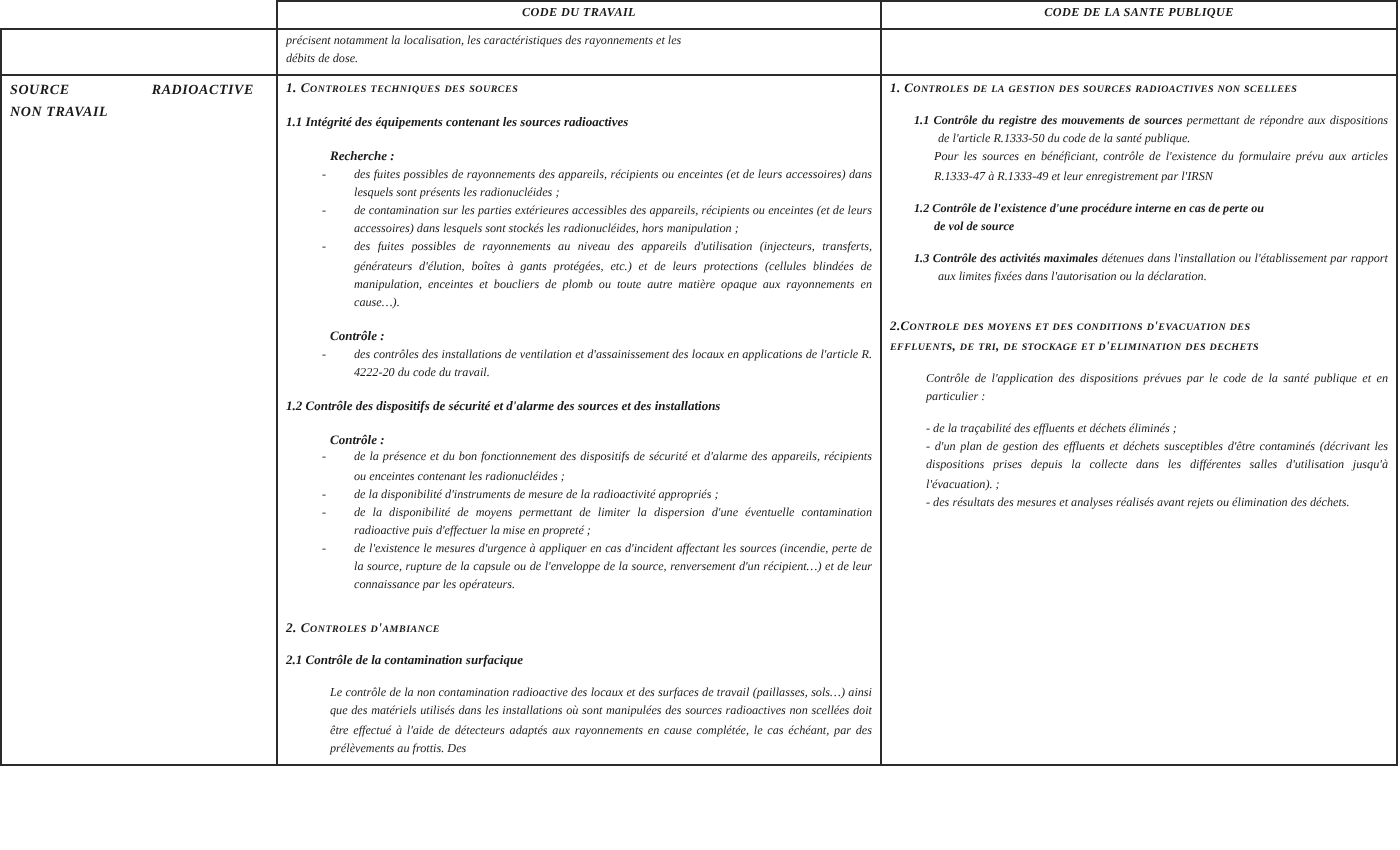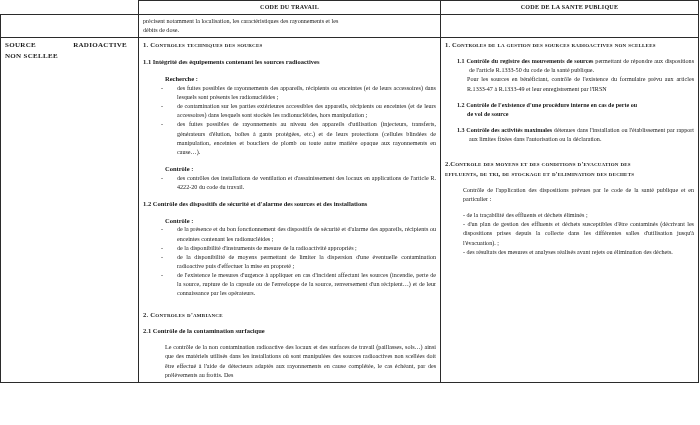--- a/index.html
+++ b/index.html
@@ -17,20 +17,21 @@
   .page {
     position: relative;
     width: 700px;
     height: 425px;
     background: #ffffff;
   }
   table.doc {
     border-collapse: collapse;
     width: 642px;
     table-layout: fixed;
+    font-style: italic;
   }
   table.doc td {
     border: 1px solid #2b2b2b;
     vertical-align: top;
     padding: 2px 4px 2px 4px;
     font-size: 6.1px;
     line-height: 1.5;
   }
   col.c1 { width: 138px; }
   col.c2 { width: 302px; }
@@ -169,21 +170,21 @@
       </tr>
 
       <tr>
 
         <td>
           <div class="catlabel">
             <span class="r1">
               <span>SOURCE</span>
               <span>RADIOACTIVE</span>
             </span>
-            <span class="r2">NON SCELLEE</span>
+            <span class="r2">NON TRAVAIL</span>
           </div>
         </td>
 
         <td>
           <p class="sec">1. Controles techniques des sources</p>
           <div class="sp"></div>
           <p class="sub">1.1 Intégrité des équipements contenant les sources radioactives</p>
           <div class="sp"></div>
           <p class="sub-ind">Recherche :</p>
           <ul class="dash">

